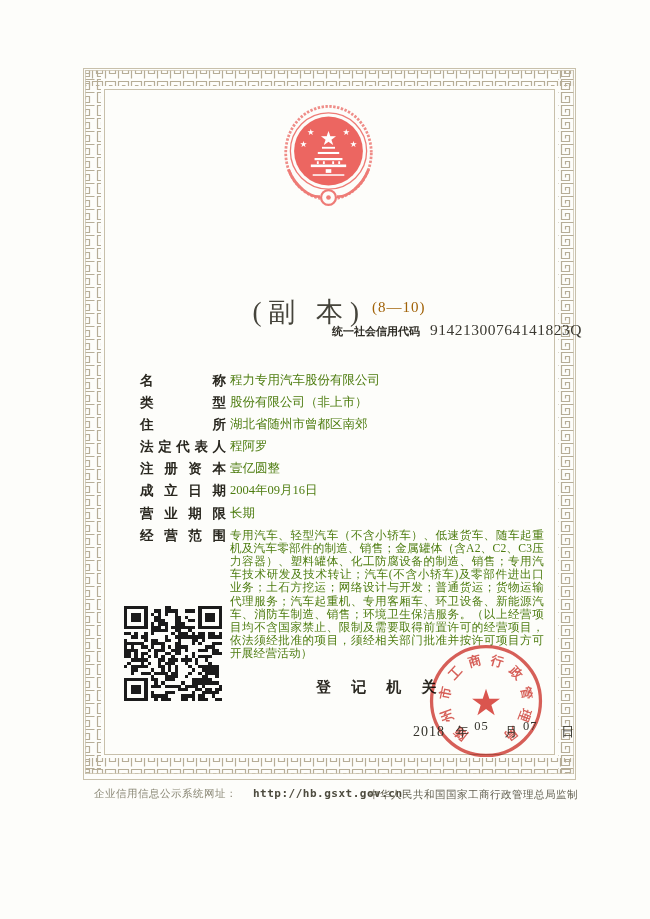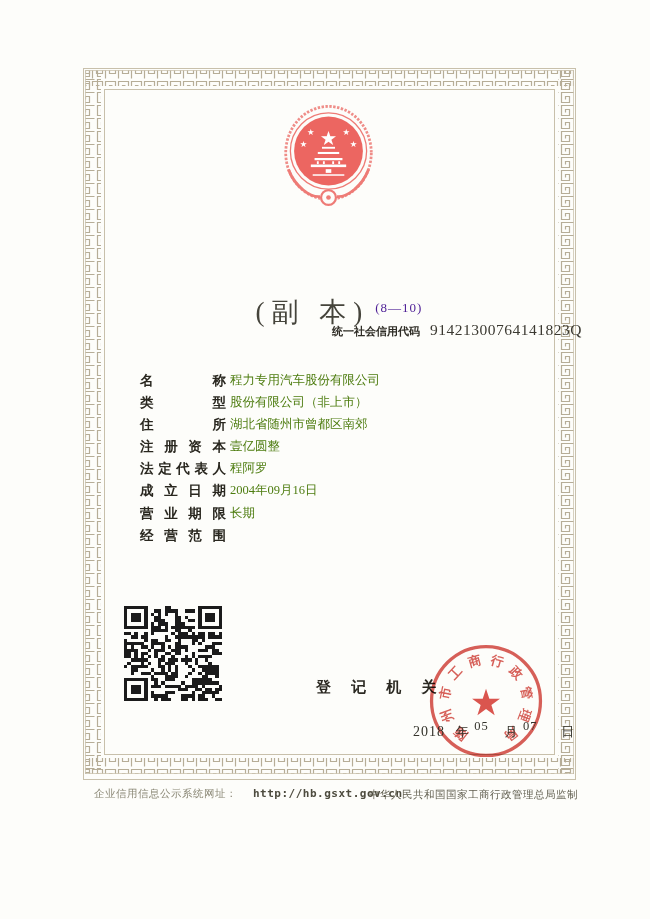--- a/index.html
+++ b/index.html
@@ -14,21 +14,21 @@
   
   .emblem { left:282px; top:104px; width:93px; height:108px; }
   .title {
     left:0; top:228px; width:650px; text-align:center;
     font-size:52px; font-weight:bold; color:#a1873d;
     letter-spacing:26px; text-indent:26px; white-space:nowrap;
     font-family:"Liberation Serif","DejaVu Serif",serif;
   }
   .subtitle-row { left:0; top:294px; width:650px; text-align:center; white-space:nowrap; }
   .subtitle { font-size:27px; color:#45443b; letter-spacing:7px;margin-left:28px; }
-  .copy-num { font-size:13px; color:#4c1d95; position:relative; top:-9px; margin-left:6px; letter-spacing:1px; }
+  .copy-num { font-size:15px; color:#a16207; position:relative; top:-9px; margin-left:6px; letter-spacing:1px; }
   .code-line { top:321px; right:68px; white-space:nowrap; }
   .code-label { font-family:"Liberation Sans","DejaVu Sans",sans-serif; font-weight:bold; font-size:11px; color:#2e2c25; }
   .code-value { font-size:15.5px; color:#3b3931; letter-spacing:0.5px; margin-left:6px; }
 
   
   .fields { left:140px; top:374px; width:412px; }
   .frow { display:flex; align-items:flex-start; margin-bottom:8.6px; }
   .flabel {
     flex:none; width:86px; font-family:"Liberation Sans","DejaVu Sans",sans-serif;
     font-weight:bold; font-size:13.5px; color:#29271f; line-height:13.5px;
@@ -123,37 +123,38 @@
     </div>
     <div class="frow">
       <span class="flabel">类 型</span>
       <span class="fvalue">股份有限公司（非上市）</span>
     </div>
     <div class="frow">
       <span class="flabel">住 所</span>
       <span class="fvalue">湖北省随州市曾都区南郊</span>
     </div>
     <div class="frow">
+      <span class="flabel">法定代表人</span>
+      <span class="fvalue">程阿罗</span>
+    </div>
+    <div class="frow">
       <span class="flabel">注 册 资 本</span>
       <span class="fvalue">壹亿圆整</span>
     </div>
     <div class="frow">
-      <span class="flabel">法定代表人</span>
-      <span class="fvalue">程阿罗</span>
-    </div>
-    <div class="frow">
       <span class="flabel">成 立 日 期</span>
       <span class="fvalue">2004年09月16日</span>
     </div>
     <div class="frow">
       <span class="flabel">营 业 期 限</span>
       <span class="fvalue">长期</span>
     </div>
     <div class="frow">
       <span class="flabel">经 营 范 围</span>
+      <span class="fvalue scope">专用汽车、轻型汽车（不含小轿车）、低速货车、随车起重机及汽车零部件的制造、销售；金属罐体（含A2、C2、C3压力容器）、塑料罐体、化工防腐设备的制造、销售；专用汽车技术研发及技术转让；汽车(不含小轿车)及零部件进出口业务；土石方挖运；网络设计与开发；普通货运；货物运输代理服务；汽车起重机、专用客厢车、环卫设备、新能源汽车、消防车制造、销售；环境卫生保洁服务。（以上经营项目均不含国家禁止、限制及需要取得前置许可的经营项目，依法须经批准的项目，须经相关部门批准并按许可项目方可开展经营活动）</span>
     </div>
   </div>
 
   <svg id="qr-svg" class="abs qr" viewBox="0 0 29 29" preserveAspectRatio="none" fill="#1b1b1b" shape-rendering="crispEdges" aria-hidden="true">
       <rect x="12" y="0" width="1" height="1"></rect>
       <rect x="13" y="0" width="1" height="1"></rect>
       <rect x="9" y="1" width="1" height="1"></rect>
       <rect x="10" y="1" width="1" height="1"></rect>
       <rect x="12" y="1" width="1" height="1"></rect>
       <rect x="13" y="1" width="1" height="1"></rect>

